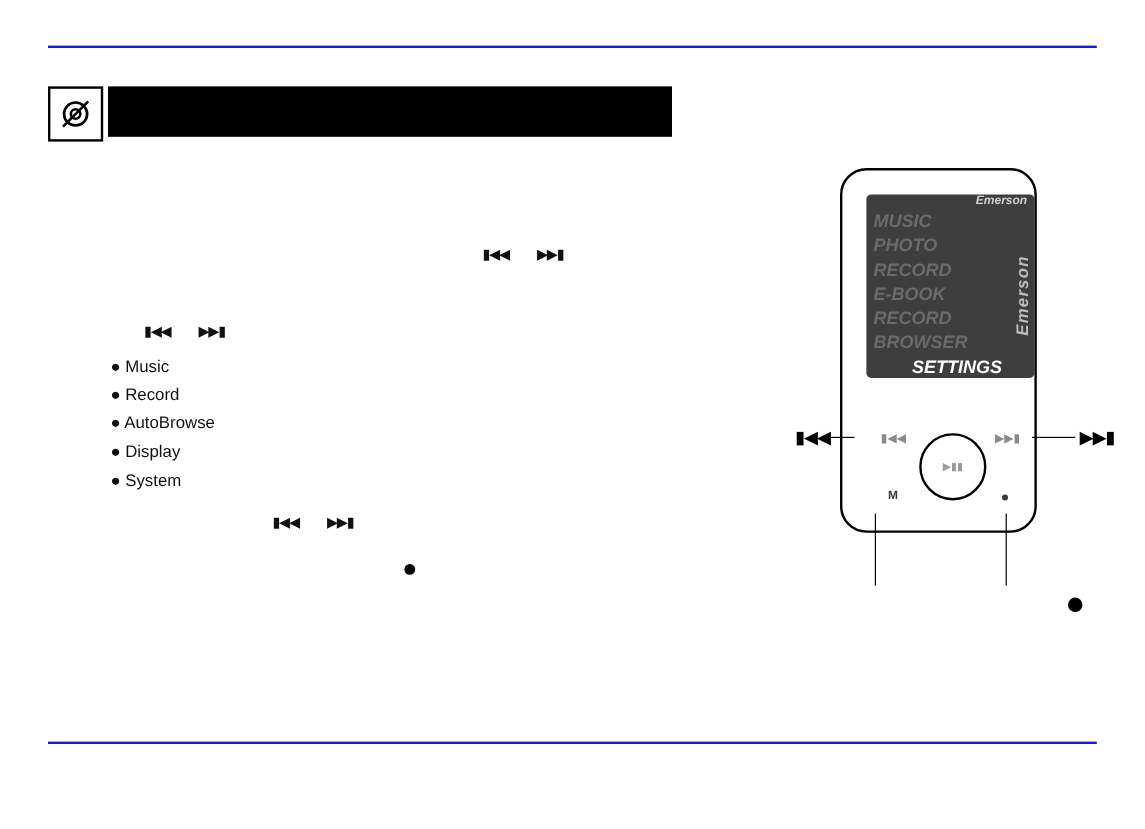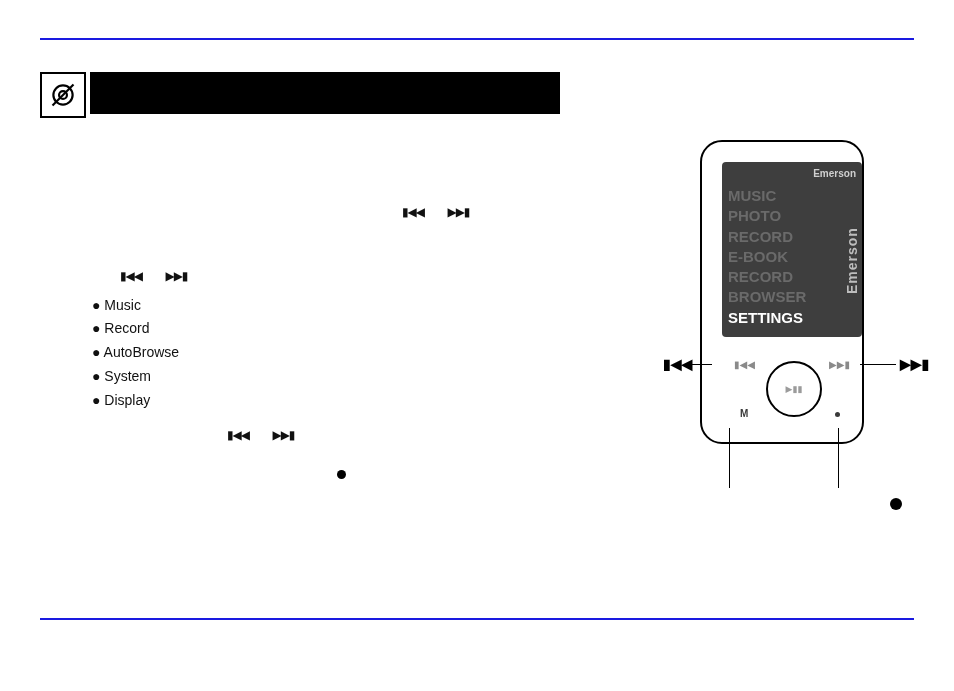--- a/index.html
+++ b/index.html
@@ -102,25 +102,26 @@
     height: 300px;
     border: 2px solid #000;
     border-radius: 22px;
     background: #fff;
   }
   .screen {
     position: absolute;
     left: 20px;
     top: 20px;
     width: 140px;
-    height: 175px;
+    height: 153px;
     background: #3e3e3e;
     border-radius: 4px;
     display: flex;
     flex-direction: column;
+    font-style: italic;
   }
   .screen-head {
     height: 22px;
     display: flex;
     align-items: center;
     justify-content: flex-end;
     padding-right: 6px;
     color: #cfcfcf;
     font-size: 10px;
     font-weight: bold;
@@ -145,20 +146,21 @@
     flex: 1;
     padding: 2px 6px;
     font-family: Arial, sans-serif;
     font-weight: 900;
     font-size: 15px;
     line-height: 1.35;
     color: #6a6a6a;
   }
   .menu-items .sel {
     color: #fff;
+    margin-left: 32px;
   }
 
   .controls {
     position: absolute;
     left: 20px;
     top: 205px;
     width: 140px;
     height: 80px;
   }
   .wheel {
@@ -254,22 +256,22 @@
     <div class="row" style="margin-left:58px; margin-bottom:4px;">
       <span class="glyph">▮◀◀</span>
       &nbsp;&nbsp;&nbsp;&nbsp;
       <span class="glyph">▶▶▮</span>
     </div>
 
     <ul class="bullets">
       <li>Music</li>
       <li>Record</li>
       <li>AutoBrowse</li>
+      <li>Display</li>
       <li>System</li>
-      <li>Display</li>
     </ul>
 
 
     <div class="row" style="margin-left:165px; margin-top:10px;">
       <span class="glyph">▮◀◀</span>
       &nbsp;&nbsp;&nbsp;&nbsp;
       <span class="glyph">▶▶▮</span>
     </div>
 
     <div class="row" style="margin-left:275px; margin-top:16px;">

